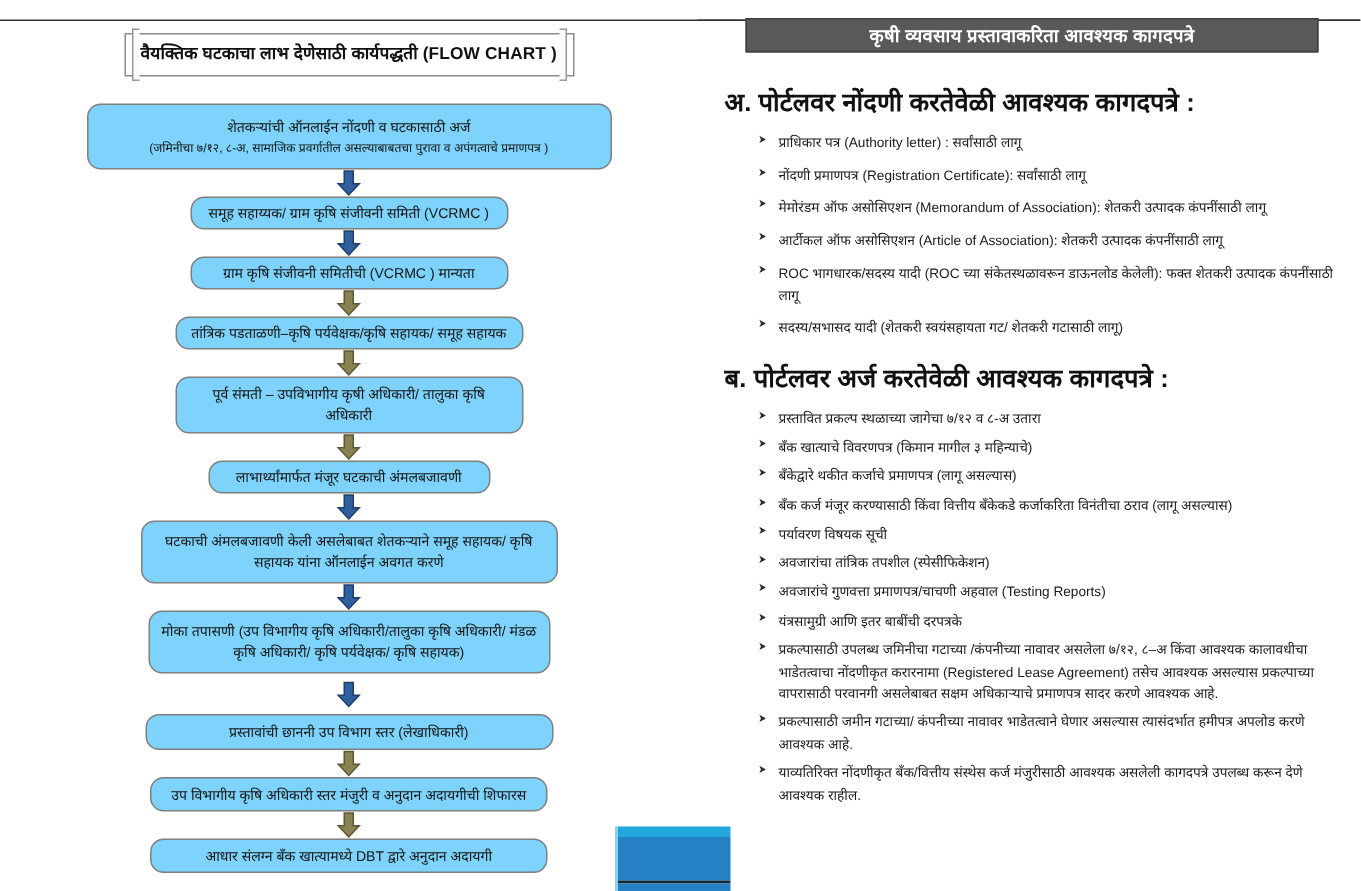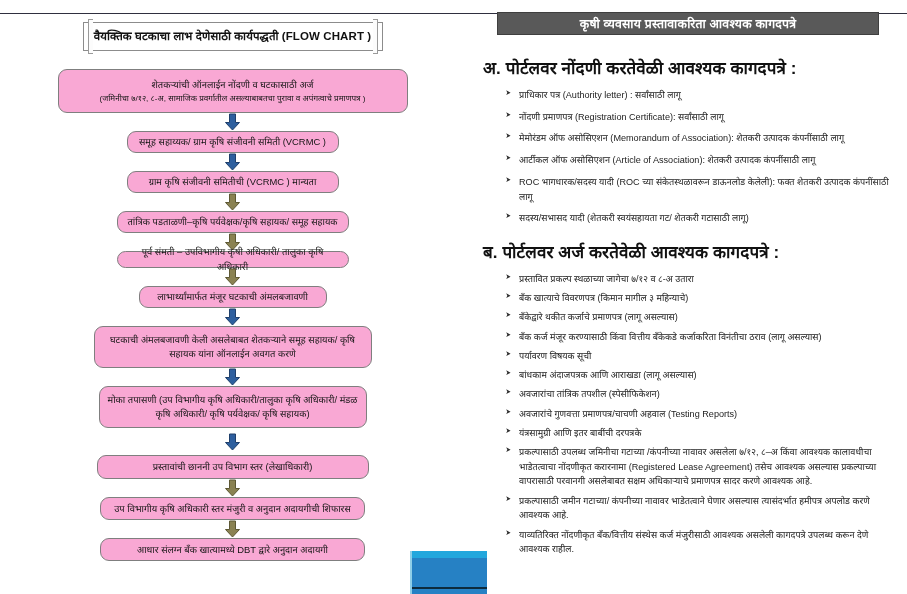--- a/index.html
+++ b/index.html
@@ -98,21 +98,21 @@
     border-right: 1px solid #9a9a9a;
     border-top: 1px solid #9a9a9a;
     border-bottom: 1px solid #9a9a9a;
     background: #fcfcfc;
   }
 
   .node {
     box-sizing: border-box;
     border: 1px solid #7f7f7f;
     border-radius: 9px;
-    background: #f9a8d4;
+    background: #7dd3fc;
     text-align: center;
     font-size: 9.4px;
     line-height: 1.55;
     color: #141414;
     padding: 4px 8px;
     display: flex;
     align-items: center;
     justify-content: center;
   }
   .node .sub {
@@ -276,21 +276,21 @@
       <div class="node" style="width:232px;height:22px;">
         <span>तांत्रिक पडताळणी–कृषि पर्यवेक्षक/कृषि सहायक/ समूह सहायक</span>
       </div>
 
       <span class="arrow">
           <svg viewBox="0 0 17 18" width="17" height="18">
             <path d="M5.5 1 L11.5 1 L11.5 9.5 L15.5 9.5 L8.5 17 L1.5 9.5 L5.5 9.5 Z" fill="#8a8252" stroke="#5d5834" stroke-width="1"></path>
           </svg>
         </span>
 
-      <div class="node" style="width:232px;height:17px;">
+      <div class="node" style="width:232px;height:38px;">
         <span>पूर्व संमती – उपविभागीय कृषी अधिकारी/ तालुका कृषि अधिकारी</span>
       </div>
 
       <span class="arrow">
           <svg viewBox="0 0 17 18" width="17" height="18">
             <path d="M5.5 1 L11.5 1 L11.5 9.5 L15.5 9.5 L8.5 17 L1.5 9.5 L5.5 9.5 Z" fill="#8a8252" stroke="#5d5834" stroke-width="1"></path>
           </svg>
         </span>
 
       <div class="node" style="width:188px;height:22px;">
@@ -368,21 +368,20 @@
       </ul>
 
       <h3 class="sec-head second">ब. पोर्टलवर अर्ज करतेवेळी आवश्यक कागदपत्रे :</h3>
 
       <ul class="doclist tight">
         <li>प्रस्तावित प्रकल्प स्थळाच्या जागेचा ७/१२ व ८-अ उतारा</li>
         <li>बँक खात्याचे विवरणपत्र (किमान मागील ३ महिन्याचे)</li>
         <li>बँकेद्वारे थकीत कर्जाचे प्रमाणपत्र (लागू असल्यास)</li>
         <li>बँक कर्ज मंजूर करण्यासाठी किंवा वित्तीय बँकेकडे कर्जाकरिता विनंतीचा ठराव (लागू असल्यास)</li>
         <li>पर्यावरण विषयक सूची</li>
-        <li>बांधकाम अंदाजपत्रक आणि आराखडा (लागू असल्यास)</li>
         <li>अवजारांचा तांत्रिक तपशील (स्पेसीफिकेशन)</li>
         <li>अवजारांचे गुणवत्ता प्रमाणपत्र/चाचणी अहवाल (Testing Reports)</li>
         <li>यंत्रसामुग्री आणि इतर बाबींची दरपत्रके</li>
         <li>प्रकल्पासाठी उपलब्ध जमिनीचा गटाच्या /कंपनीच्या नावावर असलेला ७/१२, ८–अ किंवा आवश्यक कालावधीचा भाडेतत्वाचा नोंदणीकृत करारनामा (Registered Lease Agreement) तसेच आवश्यक असल्यास प्रकल्पाच्या वापरासाठी परवानगी असलेबाबत सक्षम अधिकाऱ्याचे प्रमाणपत्र सादर करणे आवश्यक आहे.</li>
         <li>प्रकल्पासाठी जमीन गटाच्या/ कंपनीच्या नावावर भाडेतत्वाने घेणार असल्यास त्यासंदर्भात हमीपत्र अपलोड करणे आवश्यक आहे.</li>
         <li>याव्यतिरिक्त नोंदणीकृत बँक/वित्तीय संस्थेस कर्ज मंजुरीसाठी आवश्यक असलेली कागदपत्रे उपलब्ध करून देणे आवश्यक राहील.</li>
       </ul>
 
     </div>
   </div>

